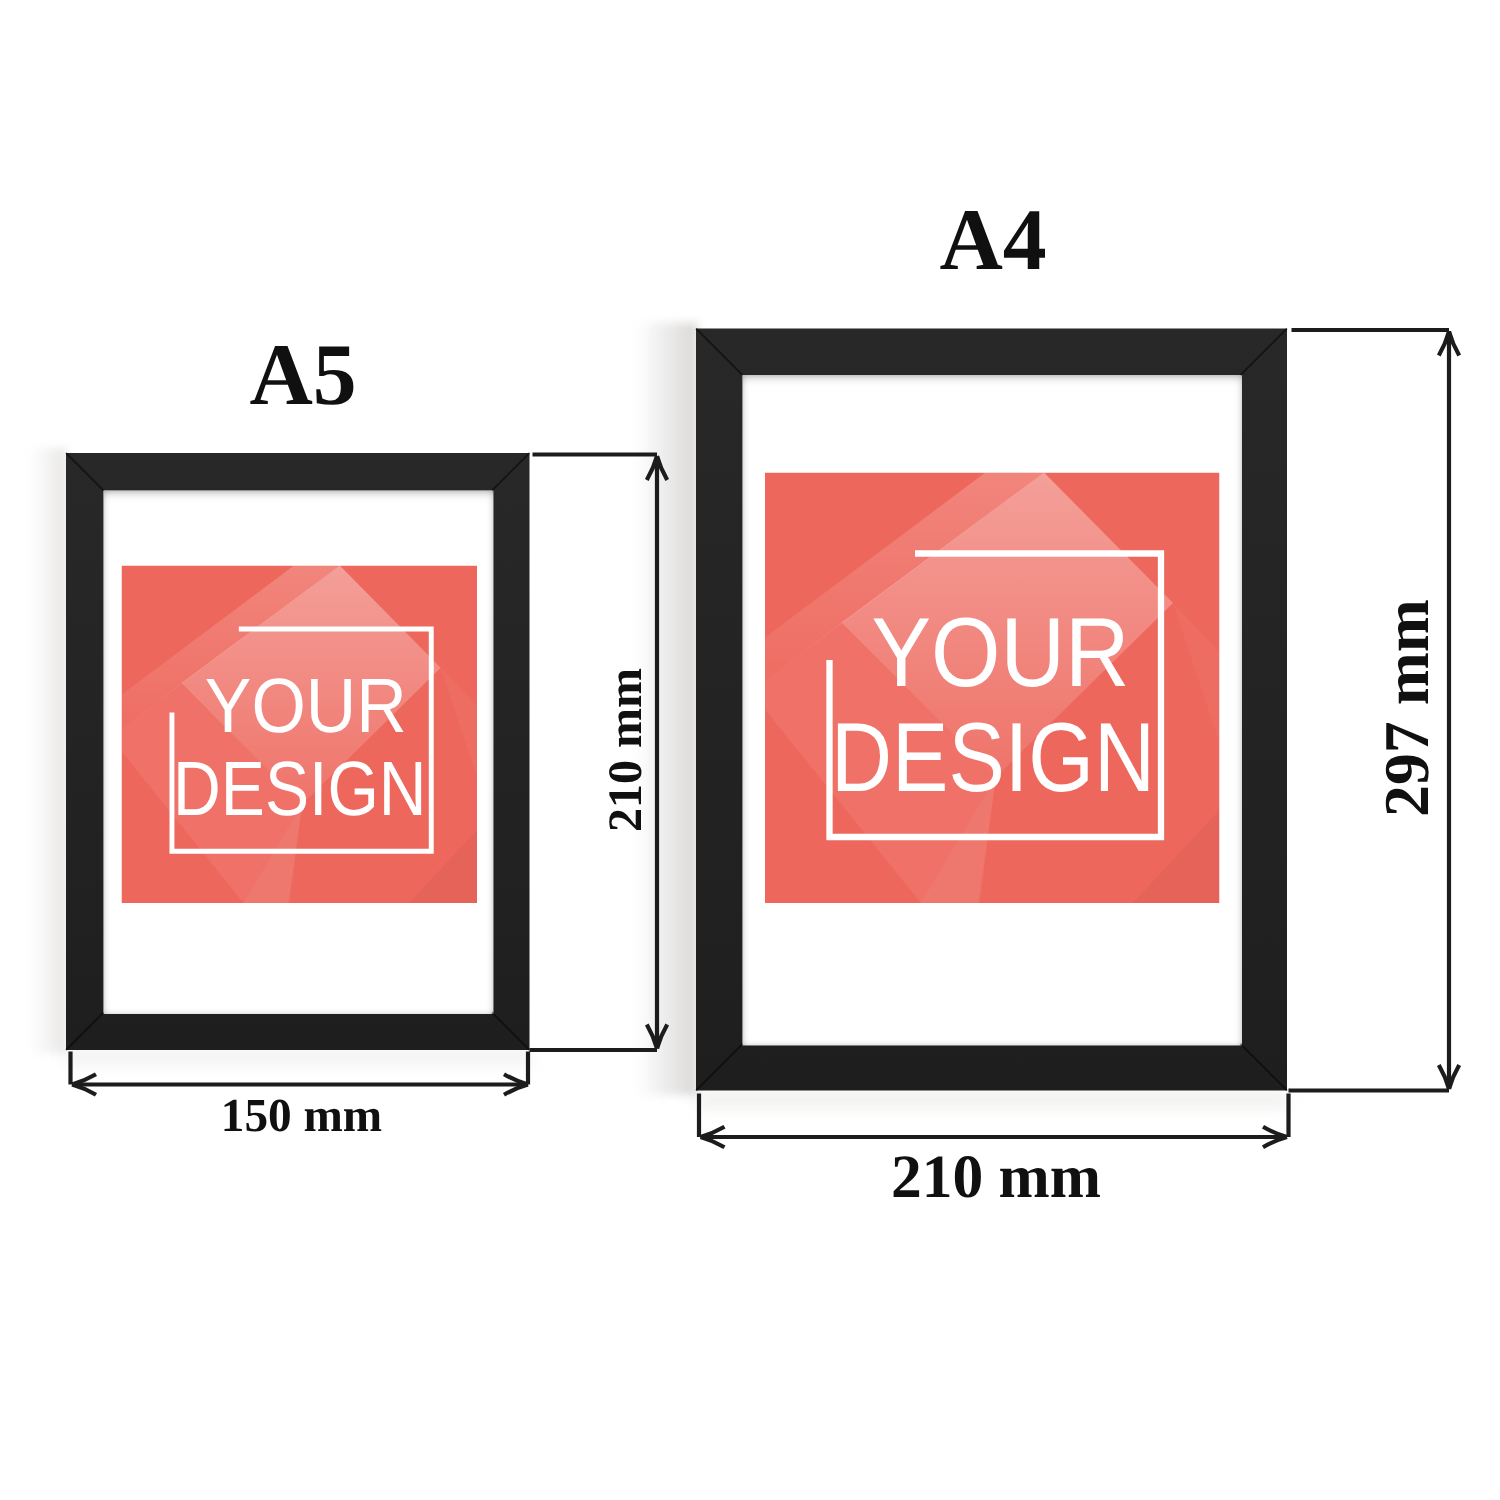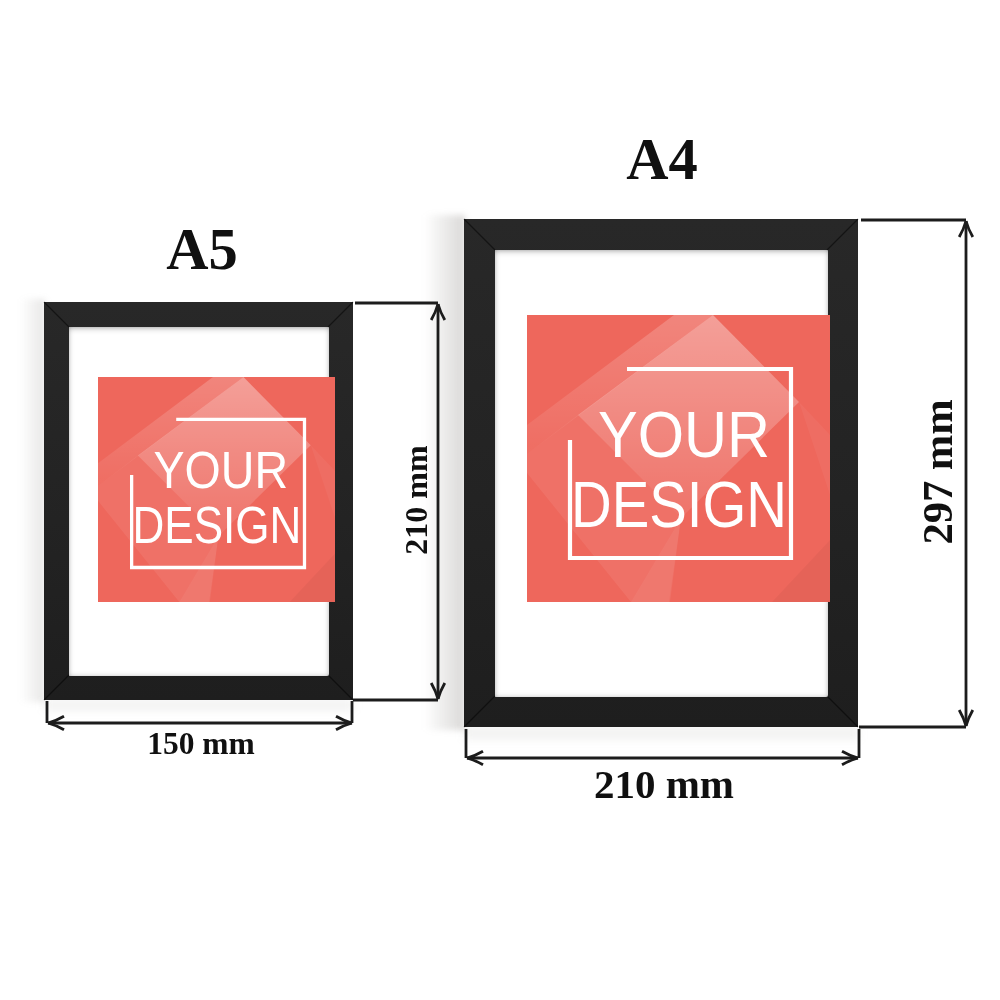--- a/index.html
+++ b/index.html
@@ -1,20 +1,20 @@
 <!DOCTYPE html>
 <html><head>
 <meta charset="utf-8">
 <style>
   html,body{margin:0;padding:0;}
   body{width:1000px;height:1000px;background:#ffffff;position:relative;overflow:hidden;
        font-family:"Liberation Sans",sans-serif;}
   .frame{position:absolute;background:linear-gradient(180deg,#282828 0%,#232323 55%,#1e1e1e 100%);}
   .mat{position:absolute;background:#ffffff;box-shadow:inset 0 4px 7px -4px rgba(0,0,0,0.40), inset 3px 0 6px -4px rgba(0,0,0,0.25), inset -3px 0 6px -4px rgba(0,0,0,0.25), inset 0 -3px 6px -4px rgba(0,0,0,0.2);}
-  .panel{position:absolute;margin-left:17px;}
+  .panel{position:absolute;}
   svg{display:block;}
   #overlay{position:absolute;left:0;top:0;z-index:5;}
 </style>
 </head>
 <body>
 
 <div style="position:absolute;left:20px;top:299px;width:25px;height:403px;
      background:linear-gradient(to right, rgba(115,110,105,0) 0%, rgba(115,110,105,0.17) 100%);
      filter:blur(3px);"></div>
 <div style="position:absolute;left:424px;top:215px;width:41px;height:515px;

